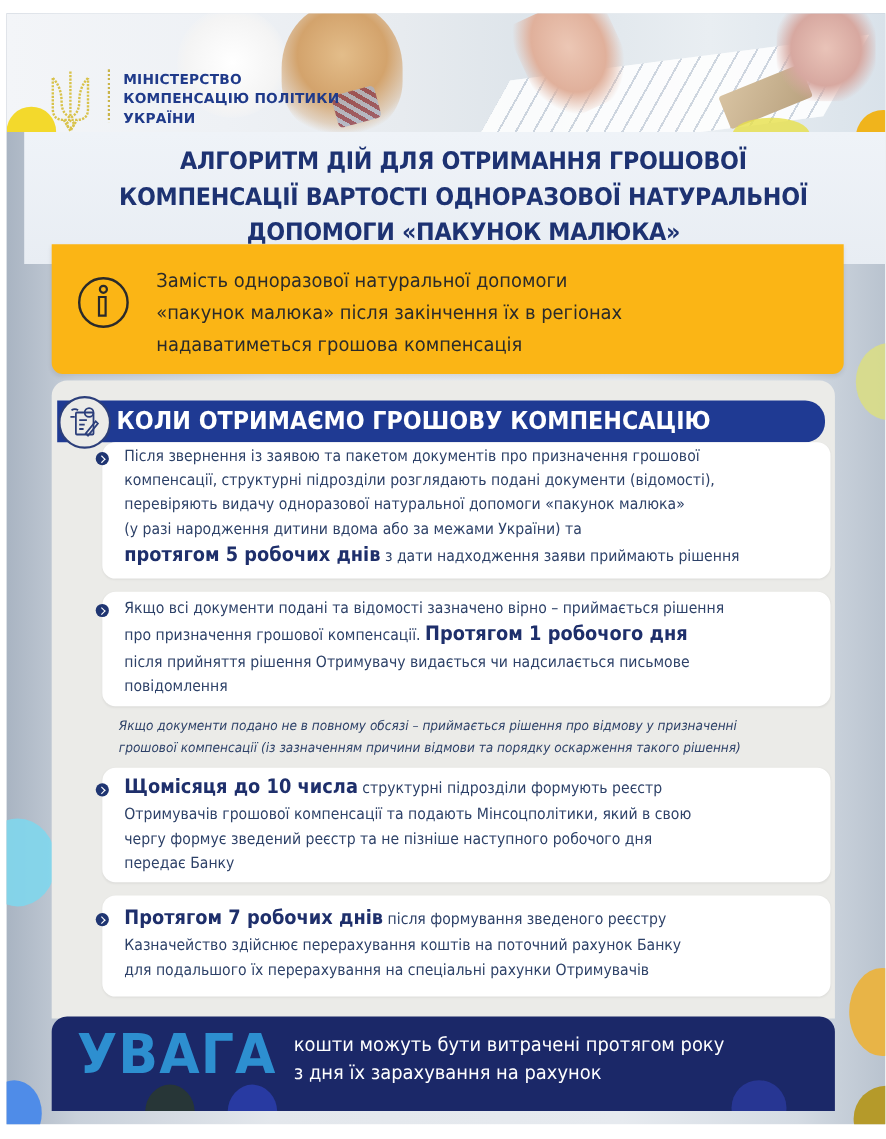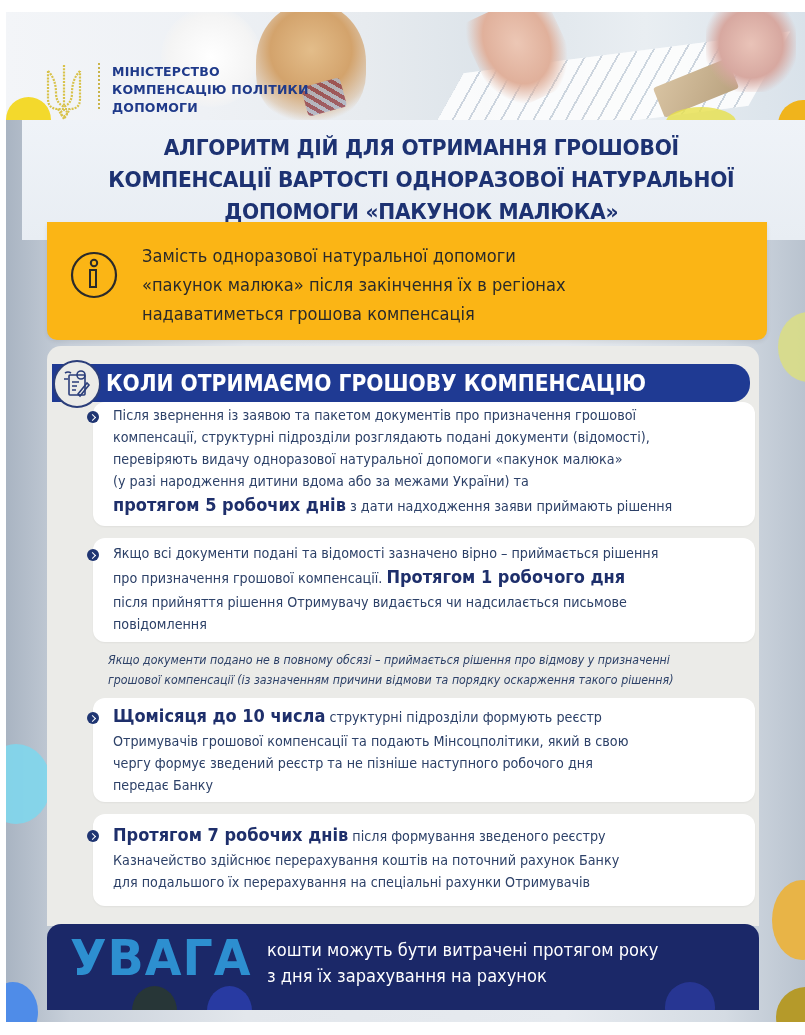--- a/index.html
+++ b/index.html
@@ -202,21 +202,21 @@
           <path d="M6 8 Q14 16 14 30 Q14 40 22 44"></path>
           <path d="M38 8 Q30 16 30 30 Q30 40 22 44"></path>
           <path d="M16 46 L22 56 L28 46"></path>
           <circle cx="22" cy="50" r="3"></circle>
         </g>
       </svg>
       <div class="logo-divider"></div>
       <div class="ministry">
         <div>МІНІСТЕРСТВО</div>
         <div>КОМПЕНСАЦІЮ ПОЛІТИКИ</div>
-        <div>ДОПОМОГИ</div>
+        <div>УКРАЇНИ</div>
       </div>
     </div>
   </div>
 
   <div class="title-area">
     <div class="title">
       <div>АЛГОРИТМ ДІЙ ДЛЯ ОТРИМАННЯ ГРОШОВОЇ</div>
       <div>КОМПЕНСАЦІЇ ВАРТОСТІ ОДНОРАЗОВОЇ НАТУРАЛЬНОЇ</div>
       <div>ДОПОМОГИ «ПАКУНОК МАЛЮКА»</div>
     </div>

